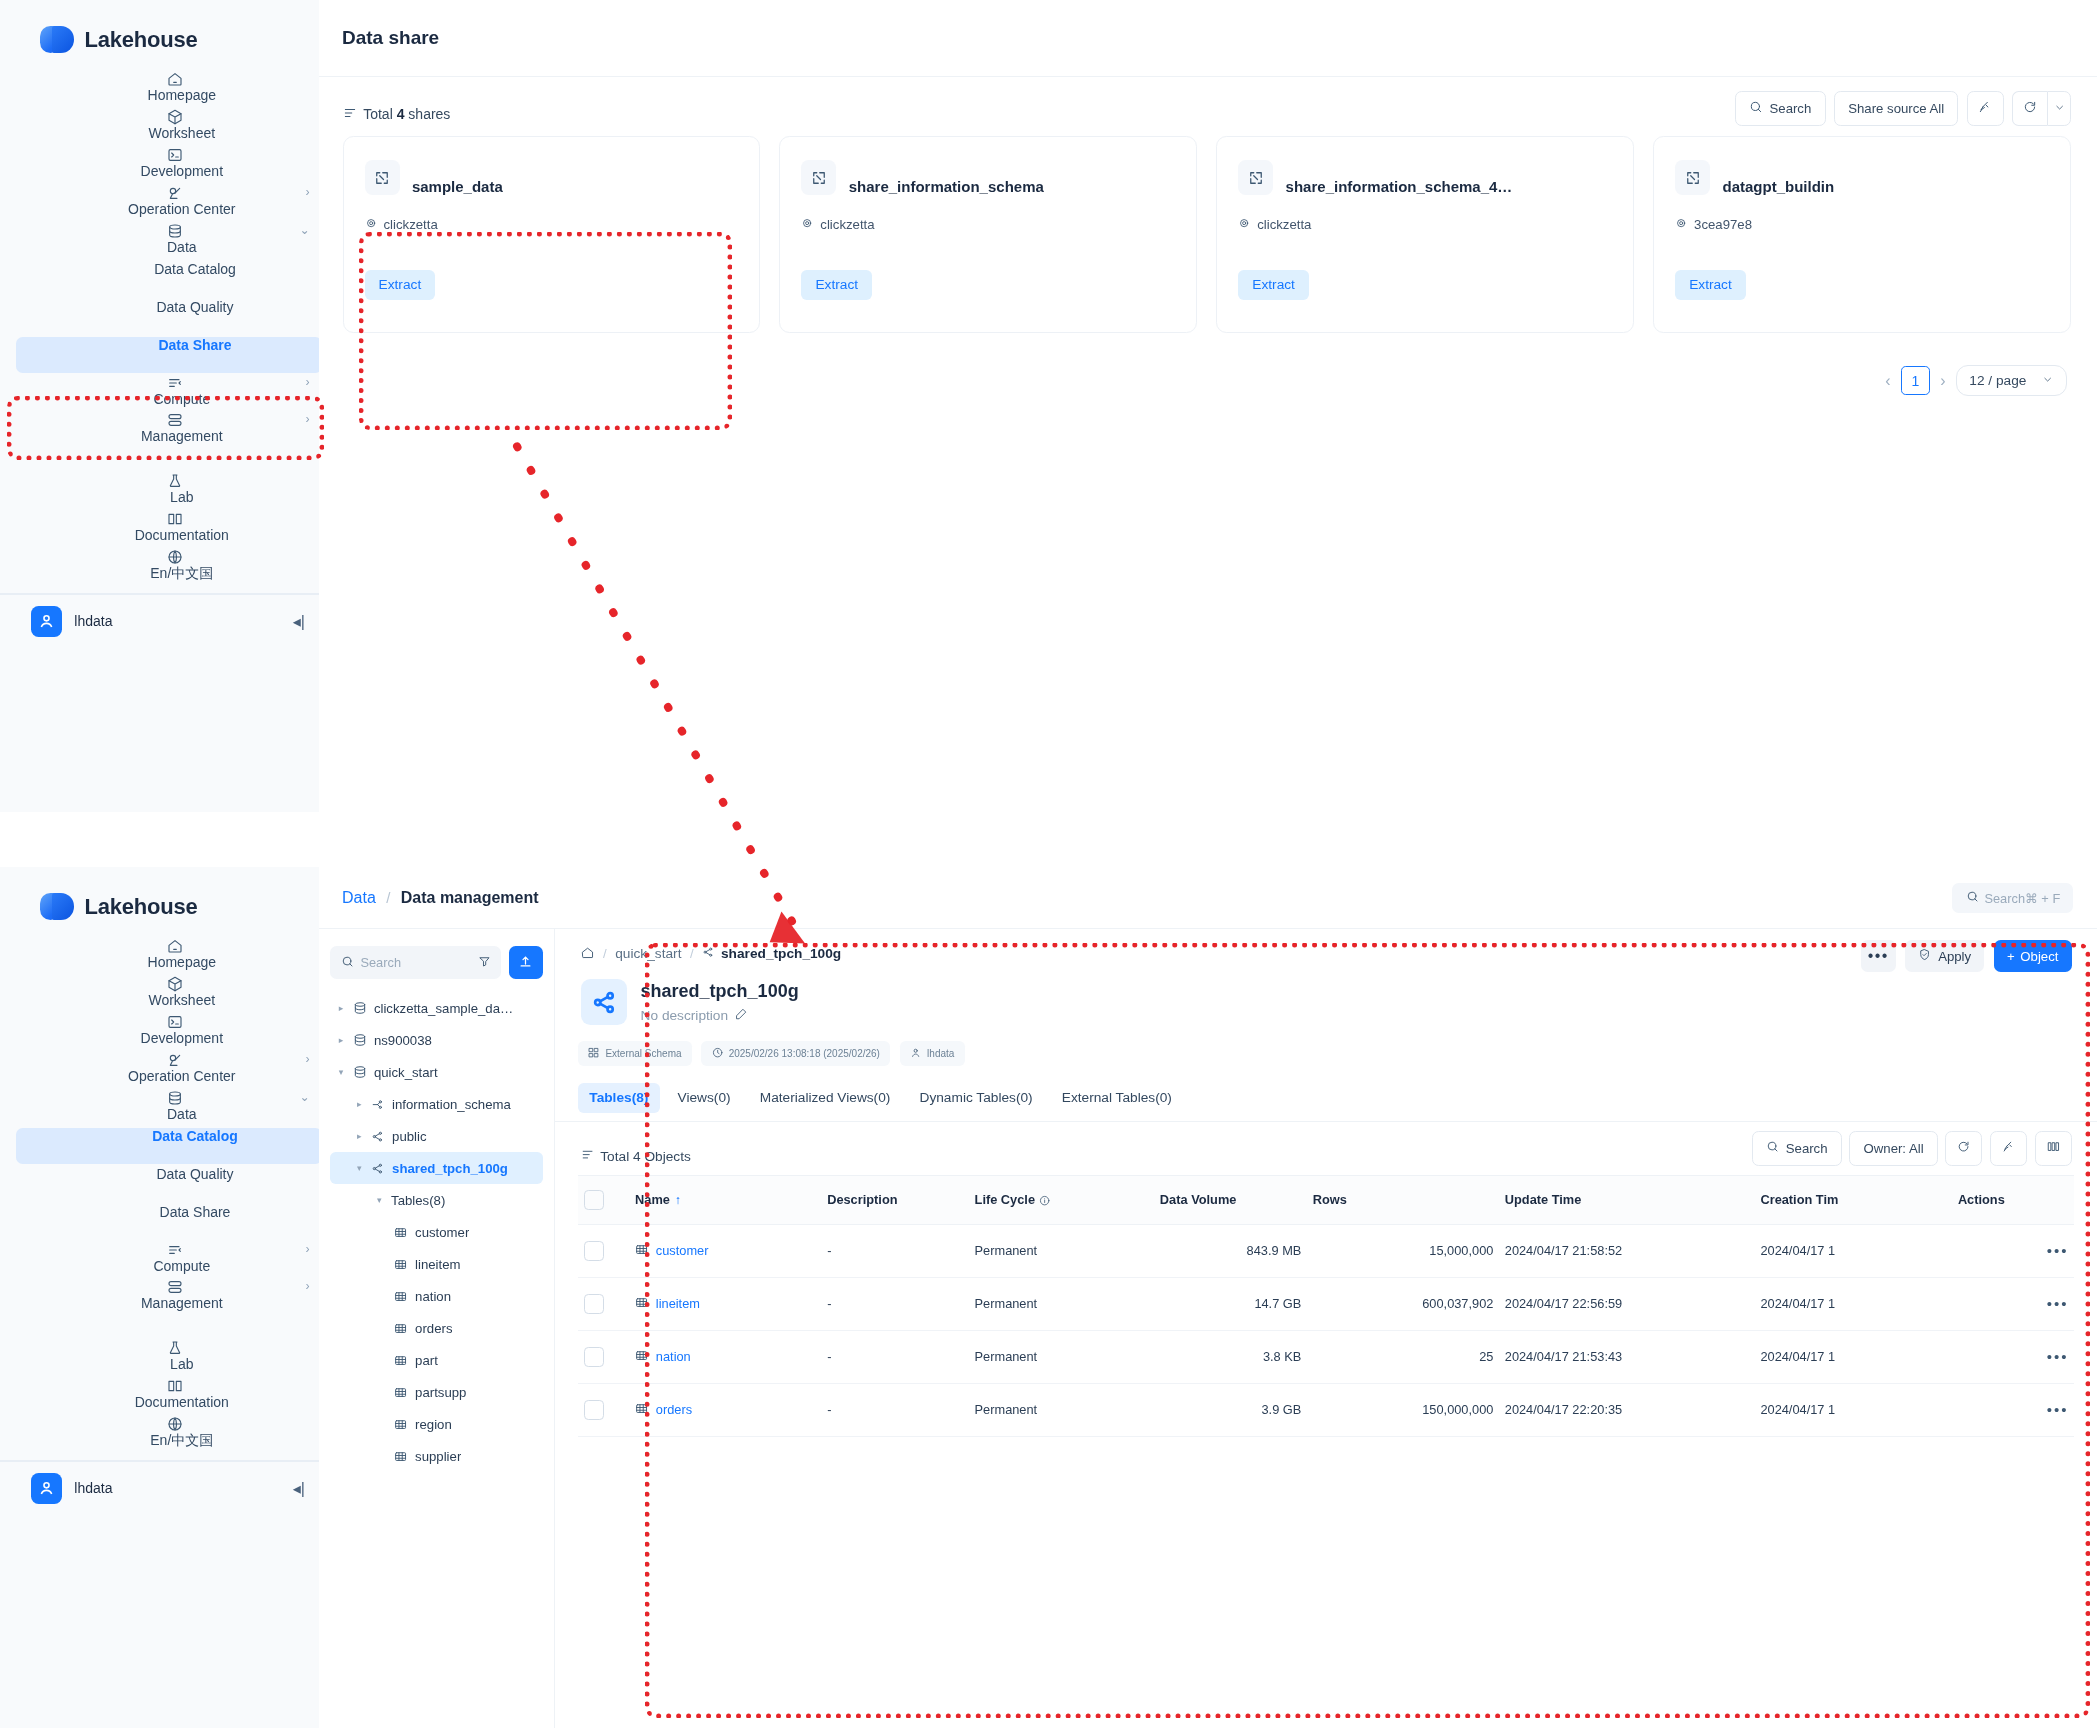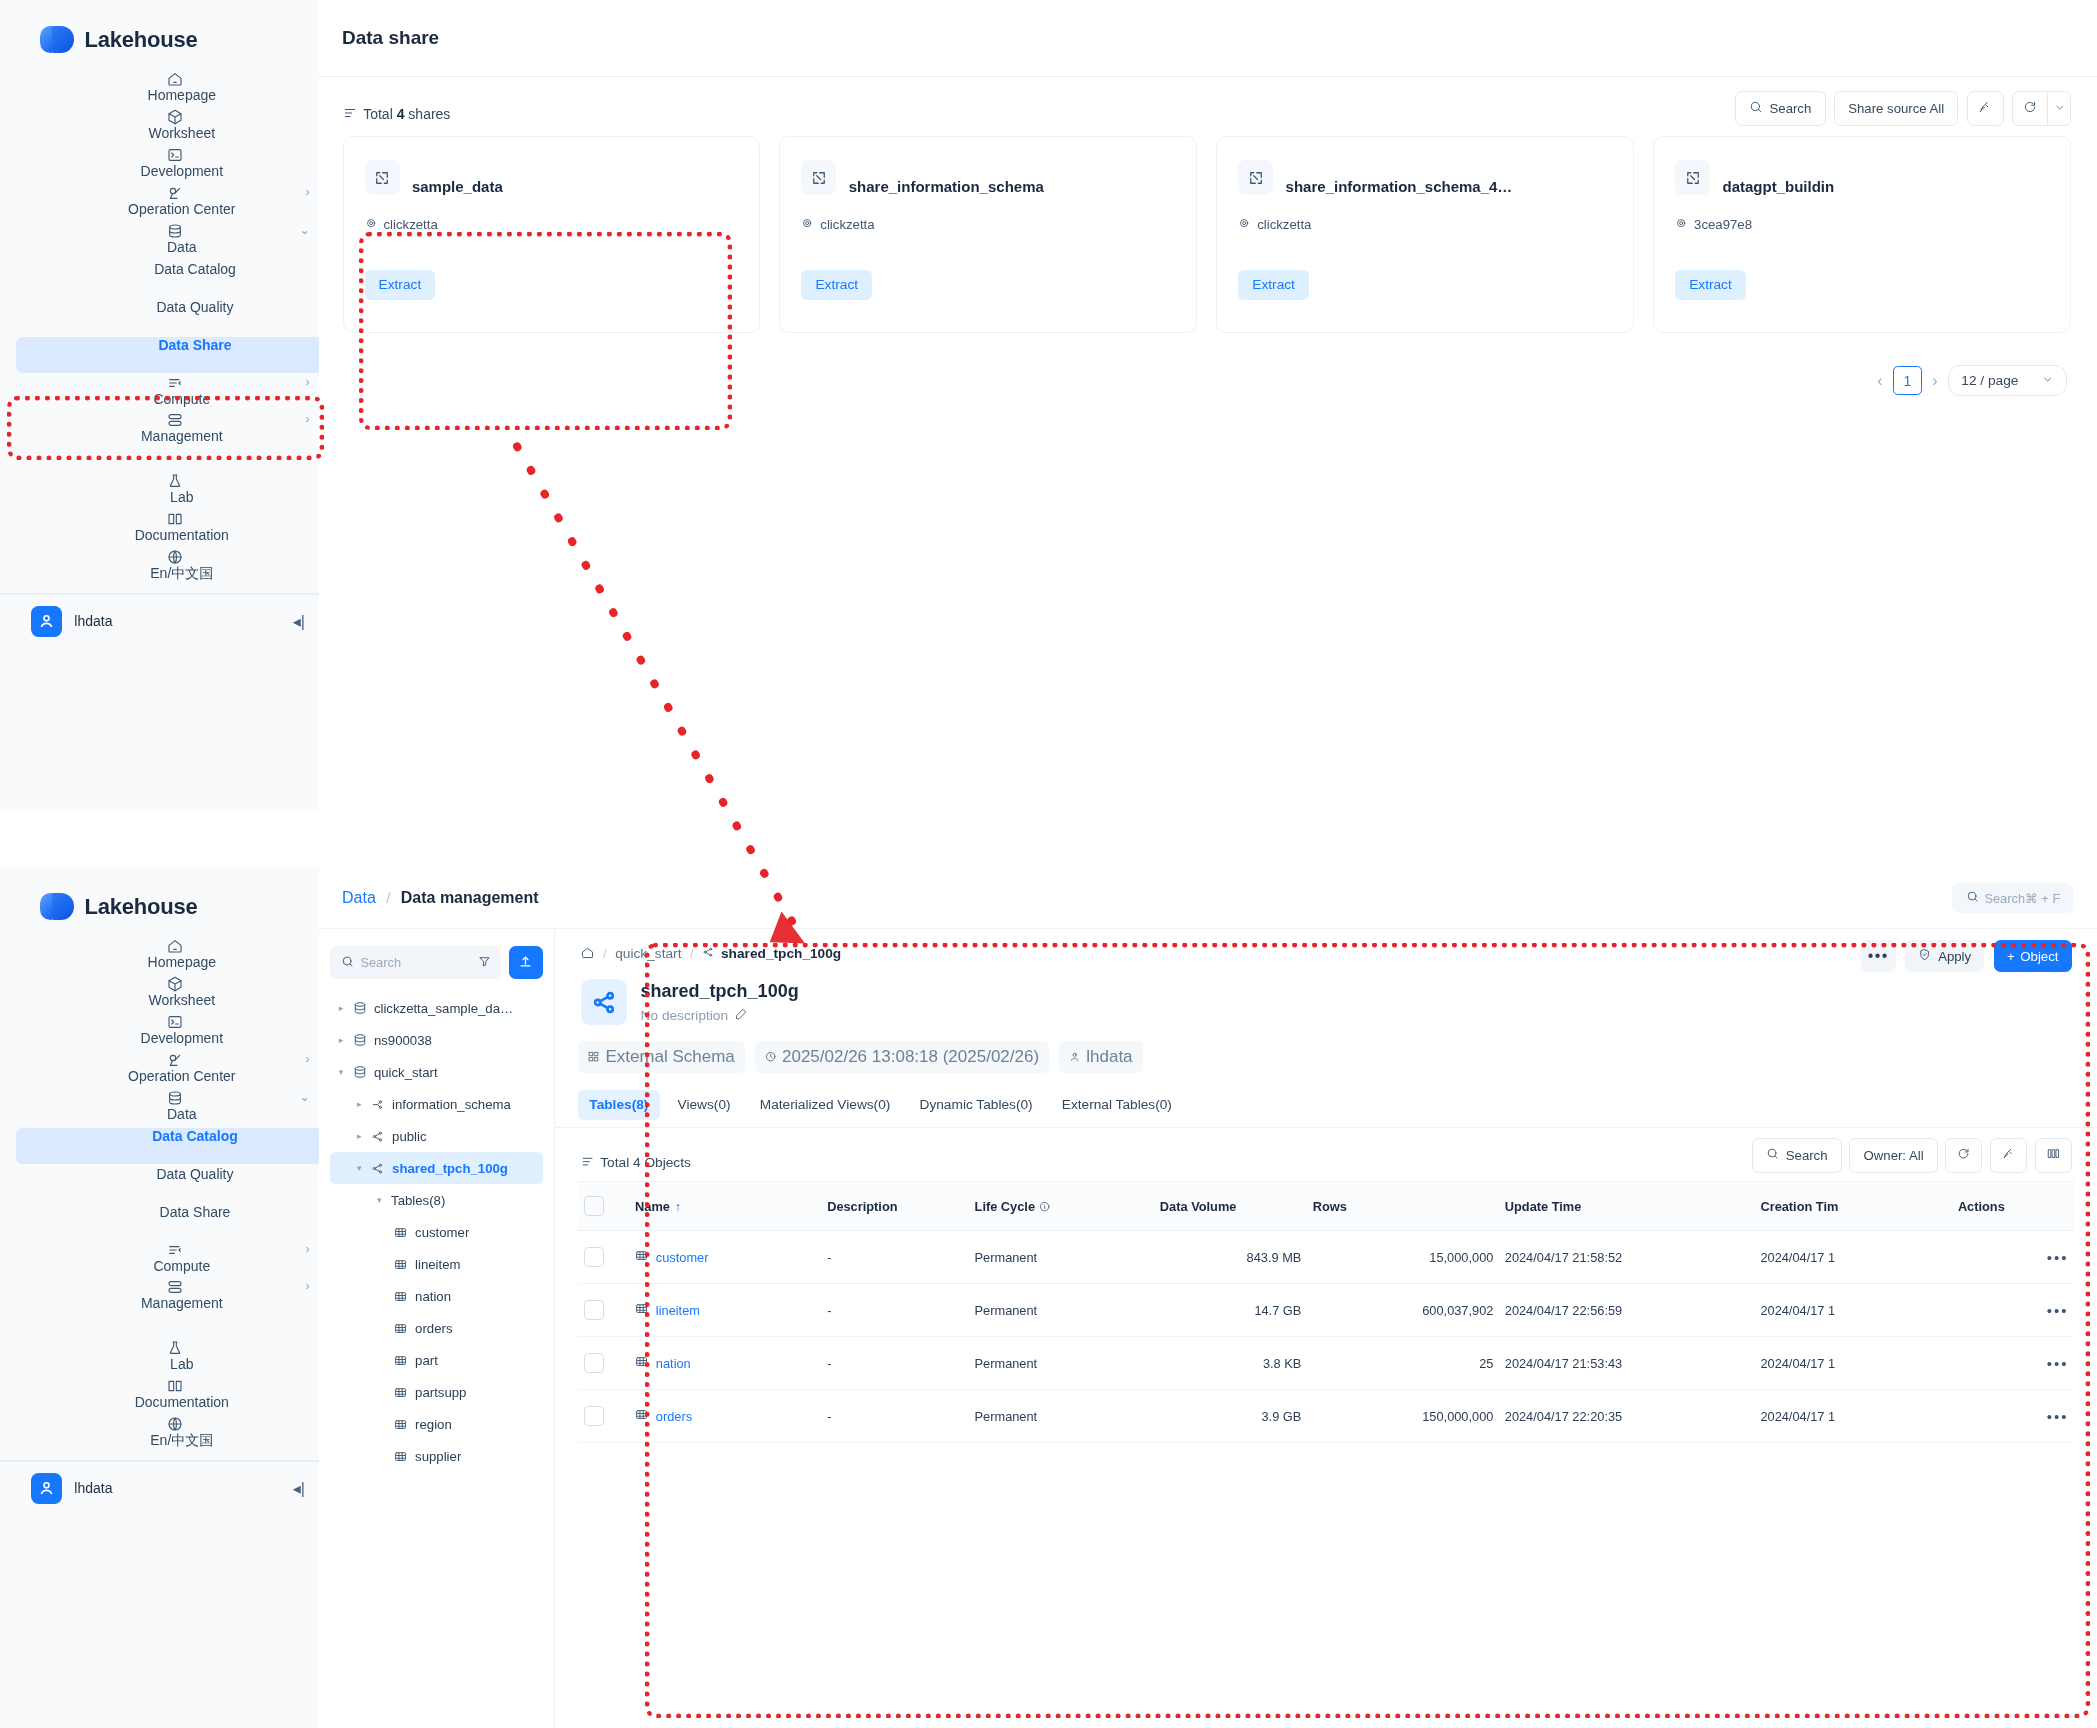--- a/index.html
+++ b/index.html
@@ -89,21 +89,21 @@
   .card-title { font-size: 15px; font-weight:700; color:#1b2a41; white-space:nowrap; overflow:hidden; text-overflow:ellipsis; }
   .card-src { display:flex; align-items:center; gap:6.6px; margin-top: 22px; font-size: 13.2px; color:#42556c; }
   .card-btn {
     position:absolute; left:21px; bottom: 32px; background:#def0fe; color:#1677ff; border:0;
     font-size: 13.7px; border-radius: 5.7px; padding: 7.6px 14px; cursor:pointer;
   }
 
   .pager { display:flex; align-items:center; justify-content:flex-end; gap: 10.4px; padding: 32px 31px 0 0; }
   .pg-arrow { color:#9fb0c2; font-size: 16px; cursor:pointer; }
   .pg-num { width:29px; height:29px; border:1.4px solid #1677ff; border-radius:4.7px; color:#1677ff; font-size:14px; display:flex; align-items:center; justify-content:center; cursor:pointer;}
-  .pg-size { height:31px; border:1.4px solid #e3e9f0; border-radius:12px; display:flex; align-items:center; gap:24px; padding: 0 12.3px; font-size:13.7px; color:#35495f; cursor:pointer;}
+  .pg-size { height:31px; border:1.4px solid #e3e9f0; border-radius:12px; display:flex; align-items:center; gap:16px; padding: 0 12.3px; font-size:13.7px; color:#35495f; cursor:pointer;}
 
   
   #bot-screen { position:absolute; left:0; top:867px; width:2097px; height:861px; }
   #bot-sidebar { left:0; top:0; height: 861px; }
   #bot-main { position:absolute; left:319px; top:0; width:1779px; height:861px; background:#fff; }
 
   .crumb-bar { height: 62px; display:flex; align-items:center; padding-left: 23px; border-bottom:1.4px solid #eef2f6; position:relative; }
   .crumb-link { font-size: 16px; color:#1677ff; cursor:pointer; }
   .crumb-sep { font-size: 15px; color:#b9c6d4; margin: 0 10.4px; }
   .crumb-cur { font-size: 16px; color:#1b2a41; font-weight:600; }
@@ -135,21 +135,21 @@
   .act-ghost { height: 32px; background:#f1f4f8; border:0; border-radius: 6.6px; display:flex; align-items:center; gap:6.6px; padding:0 13.2px; font-size:13.2px; color:#2b3e55; cursor:pointer;}
   .act-dots { width: 35px; justify-content:center; padding:0; letter-spacing:1.4px; font-size:16px; }
   .act-primary { height: 32px; background:#1677ff; border:0; border-radius:6.6px; display:flex; align-items:center; gap:5.7px; padding:0 13.2px; font-size:13.2px; color:#fff; cursor:pointer;}
 
   .obj-head { display:flex; align-items:center; gap: 13.2px; padding: 18px 0 0 26.4px; }
   .obj-icon { width: 46px; height: 46px; border-radius: 9.4px; background:#e4f1ff; display:flex; align-items:center; justify-content:center; flex:none;}
   .obj-name { font-size: 18px; font-weight:700; color:#1b2a41; }
   .obj-desc { font-size: 13.7px; color:#8b9cae; margin-top: 5.7px; display:flex; align-items:center; gap:6.6px; }
 
   .meta-row { display:flex; gap: 9.4px; padding: 16px 0 0 23px; }
-  .meta-chip { background:#f5f8fb; border-radius: 5.7px; padding: 5.7px 10.4px; font-size: 17px; color:#6d8296; display:flex; align-items:center; gap:5.7px; }
+  .meta-chip { background:#f5f8fb; border-radius: 5.7px; padding: 5.7px 10.4px; font-size: 10px; color:#6d8296; display:flex; align-items:center; gap:5.7px; }
 
   .det-tabs { display:flex; align-items:center; gap: 6.6px; padding: 17px 0 0 23px; border-bottom:1.4px solid #eef2f6; }
   .dtab { font-size: 13.7px; color:#33485f; padding: 7.6px 11.3px; border-radius: 5.7px; margin-bottom: 7.6px; cursor:pointer; white-space:nowrap;}
   .dtab.on { background:#e5f1ff; color:#1677ff; font-weight:700; }
 
   .tb2 { display:flex; align-items:center; padding: 16px 0 0 25.5px; position:relative; height: 53px;}
   .tb2-left { display:flex; align-items:center; gap:6.6px; font-size:13.7px; color:#35495f;}
   .tb2-right { position:absolute; right: 26.4px; top: 9.4px; display:flex; align-items:center; gap: 7.6px;}
 
   table.objs { width: calc(100% - 47px); margin-left: 23px; border-collapse: collapse; table-layout:fixed; }

